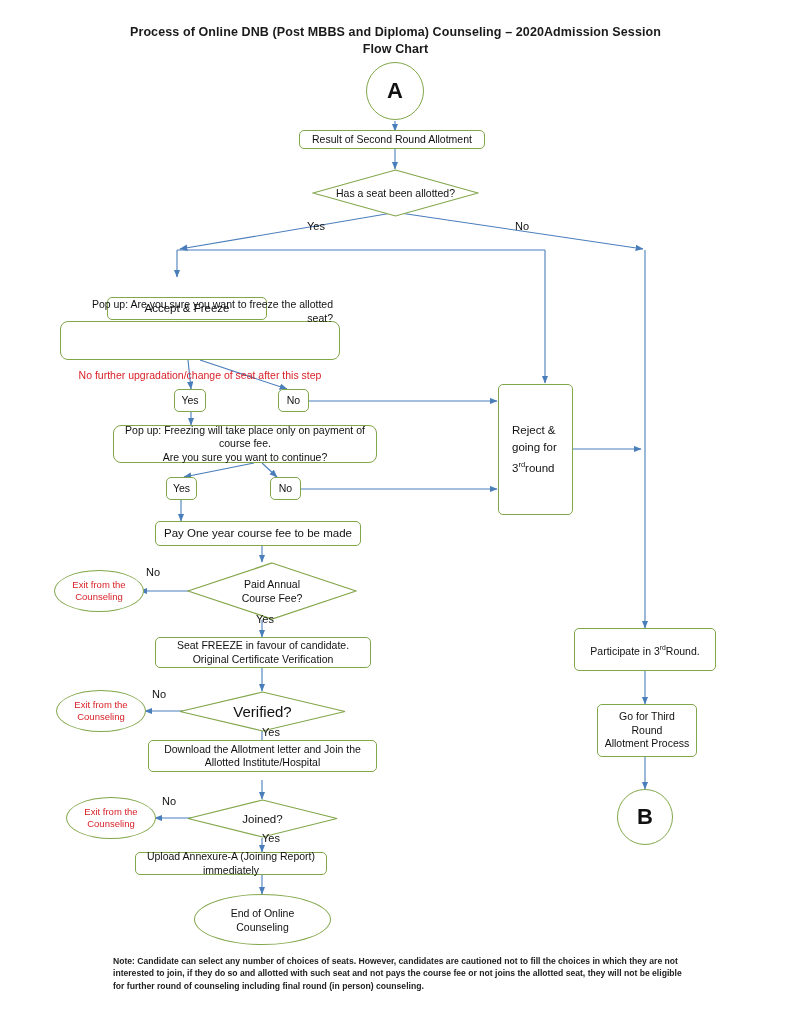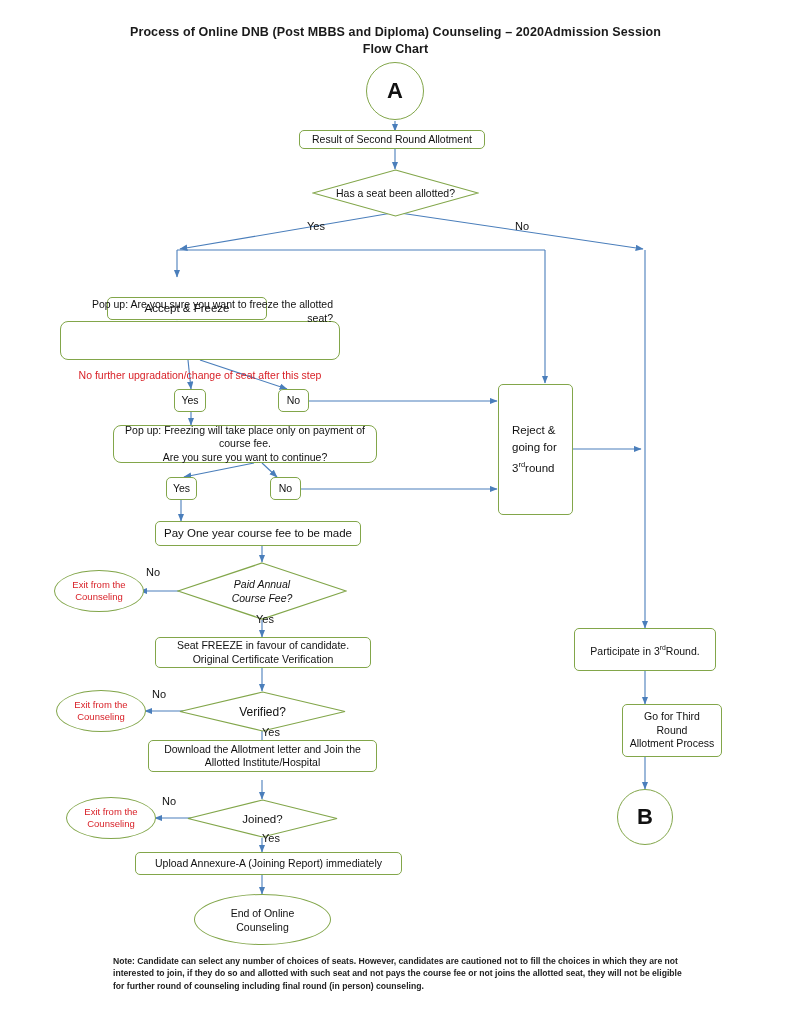--- a/index.html
+++ b/index.html
@@ -172,21 +172,21 @@
     <span>Yes</span>
   </div>
   <div class="node rect" style="left:270px;top:477px;width:31px;height:23px;">
     <span>No</span>
   </div>
 
   <div class="node rect" style="left:155px;top:521px;width:206px;height:25px;font-size:11.5px;">
     <span>Pay One year course fee to be made</span>
   </div>
 
-  <div class="diamond" style="left:177px;top:562px;width:170px;height:58px;font-style:italic;">
+  <div class="diamond" style="left:187px;top:562px;width:170px;height:58px;">
     <svg class="shape" viewBox="0 0 170 58">
       <polygon points="85,1 169,29 85,57 1,29" fill="#fff" stroke="#82a64a" stroke-width="1.2"></polygon>
     </svg>
     <div class="lbl">
       <span>
         <span>Paid Annual</span><br>
         <span>Course Fee?</span>
       </span>
     </div>
   </div>
@@ -200,21 +200,21 @@
 
   <div class="node rect" style="left:155px;top:637px;width:216px;height:31px;flex-direction:column;">
     <span>Seat FREEZE in favour of candidate.</span>
     <span>Original Certificate Verification</span>
   </div>
 
   <div class="diamond" style="left:179px;top:691px;width:167px;height:41px;">
     <svg class="shape" viewBox="0 0 167 41">
       <polygon points="83.5,1 166,20.5 83.5,40 1,20.5" fill="#fff" stroke="#82a64a" stroke-width="1.2"></polygon>
     </svg>
-    <div class="lbl" style="font-size:12px;text-align:center;">
+    <div class="lbl" style="font-size:15px;text-align:center;">
       <span>Verified?</span>
     </div>
   </div>
   <div class="edge-label" style="left:152px;top:688px;">No</div>
   <div class="edge-label" style="left:262px;top:726px;">Yes</div>
 
   <div class="node ellipse" style="left:56px;top:690px;width:90px;height:42px;flex-direction:column;">
     <span>Exit from the</span>
     <span>Counseling</span>
   </div>
@@ -233,40 +233,40 @@
     </div>
   </div>
   <div class="edge-label" style="left:162px;top:795px;">No</div>
   <div class="edge-label" style="left:262px;top:832px;">Yes</div>
 
   <div class="node ellipse" style="left:66px;top:797px;width:90px;height:42px;flex-direction:column;">
     <span>Exit from the</span>
     <span>Counseling</span>
   </div>
 
-  <div class="node rect" style="left:135px;top:852px;width:267px;height:23px;align-items:center;">
+  <div class="node rect" style="left:135px;top:852px;width:192px;height:23px;align-items:center;">
     <span>Upload Annexure-A (Joining Report) immediately</span>
   </div>
 
   <div class="node ellipse" style="left:194px;top:894px;width:137px;height:51px;flex-direction:column;color:#111;font-size:10.5px;line-height:14px;">
     <span>End of Online</span>
     <span>Counseling</span>
   </div>
 
   <div class="node rect" style="left:498px;top:384px;width:75px;height:131px;flex-direction:column;align-items:flex-start;padding-left:13px;font-size:11.5px;line-height:17px;justify-content:center;">
     <span>Reject &amp;</span>
     <span>going for</span>
     <span><span>3</span><sup>rd</sup><span>round</span></span>
   </div>
 
   <div class="node rect" style="left:574px;top:628px;width:142px;height:43px;font-size:10.5px;">
     <span><span>Participate in 3</span><sup>rd</sup><span>Round.</span></span>
   </div>
 
-  <div class="node rect" style="left:597px;top:704px;width:100px;height:53px;flex-direction:column;margin-left:25px;">
+  <div class="node rect" style="left:597px;top:704px;width:100px;height:53px;flex-direction:column;">
     <span>Go for Third Round</span>
     <span>Allotment Process</span>
   </div>
 
   <div class="node circ" style="left:617px;top:789px;width:56px;height:56px;">
     <span>B</span>
   </div>
 
   <div class="note">Note: Candidate can select any number of choices of seats. However, candidates are cautioned not to fill the choices in which they are not interested to join, if they do so and allotted with such seat and not pays the course fee or not joins the allotted seat, they will not be eligible for further round of counseling including final round (in person) counseling.</div>
 

